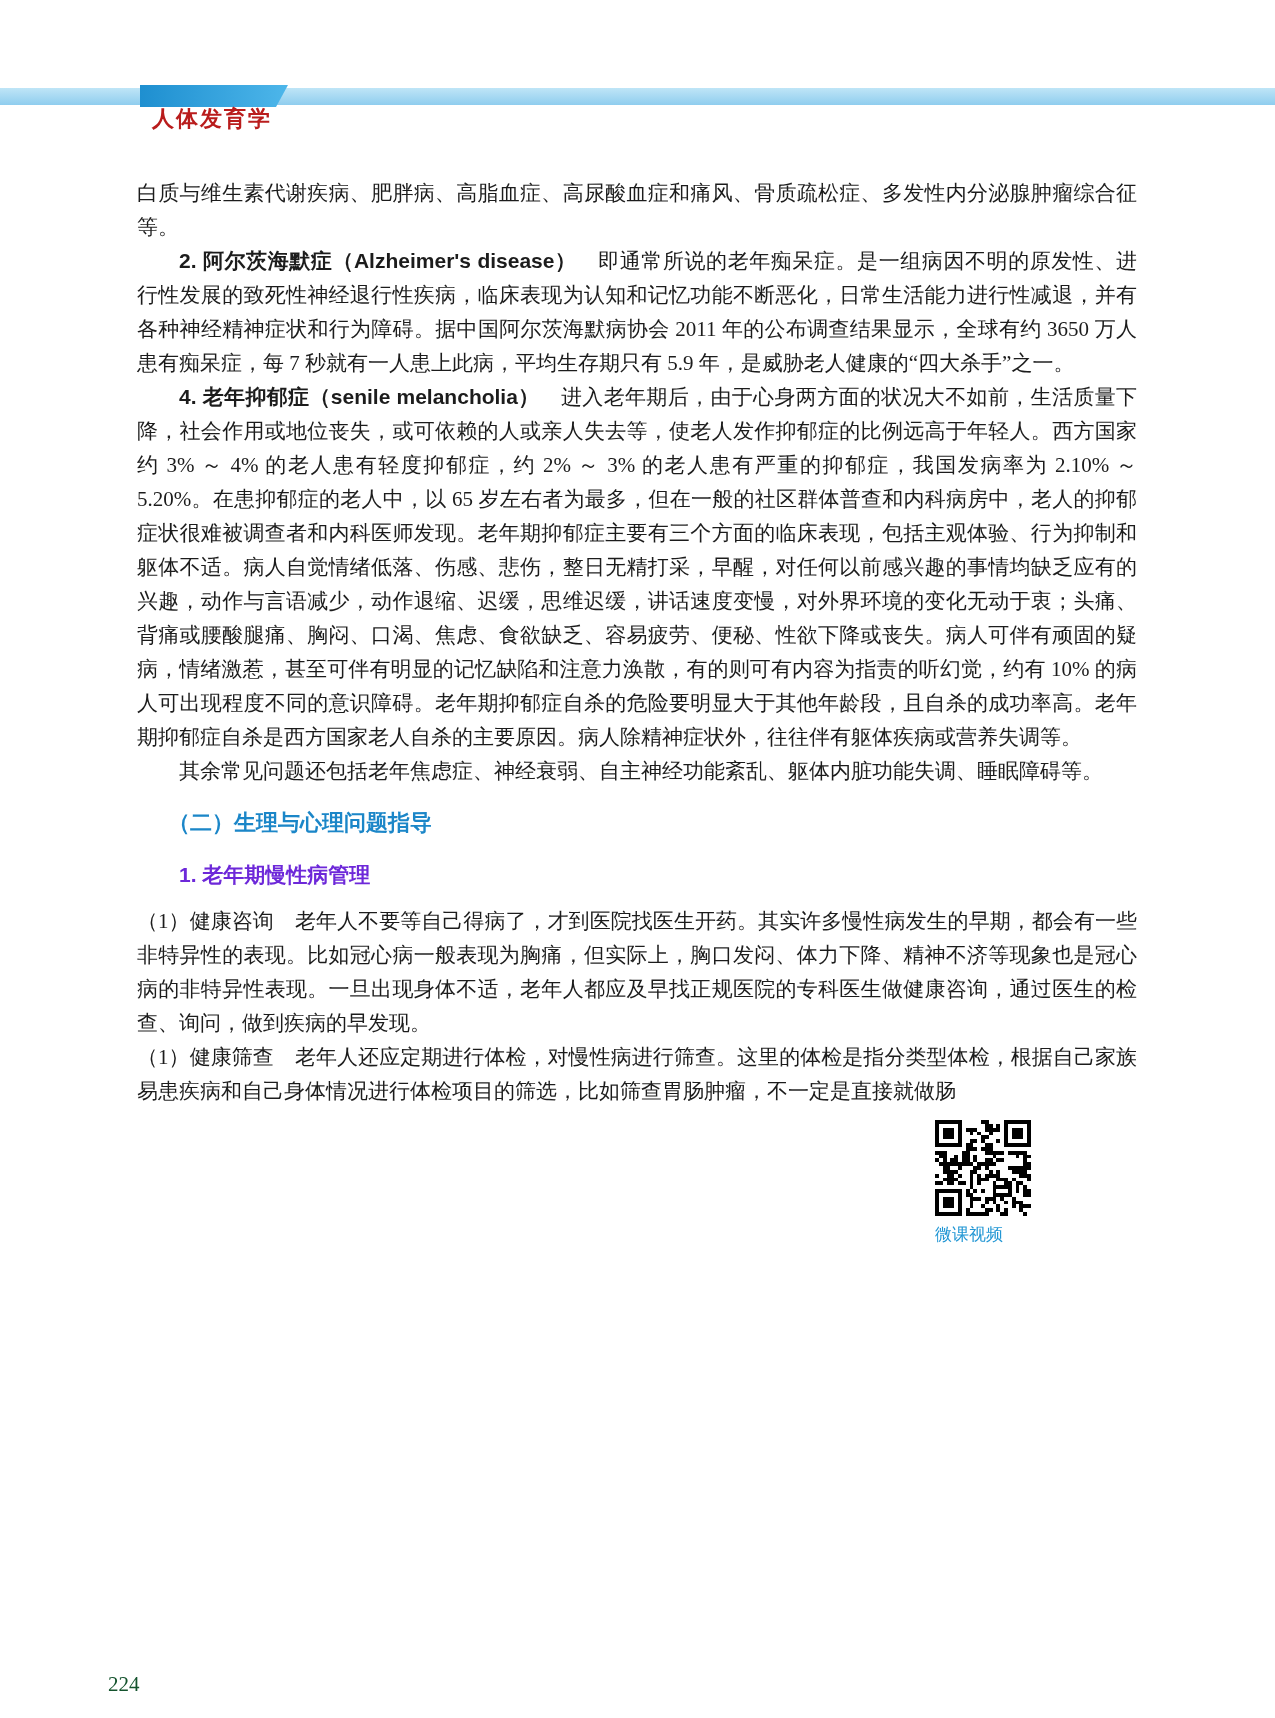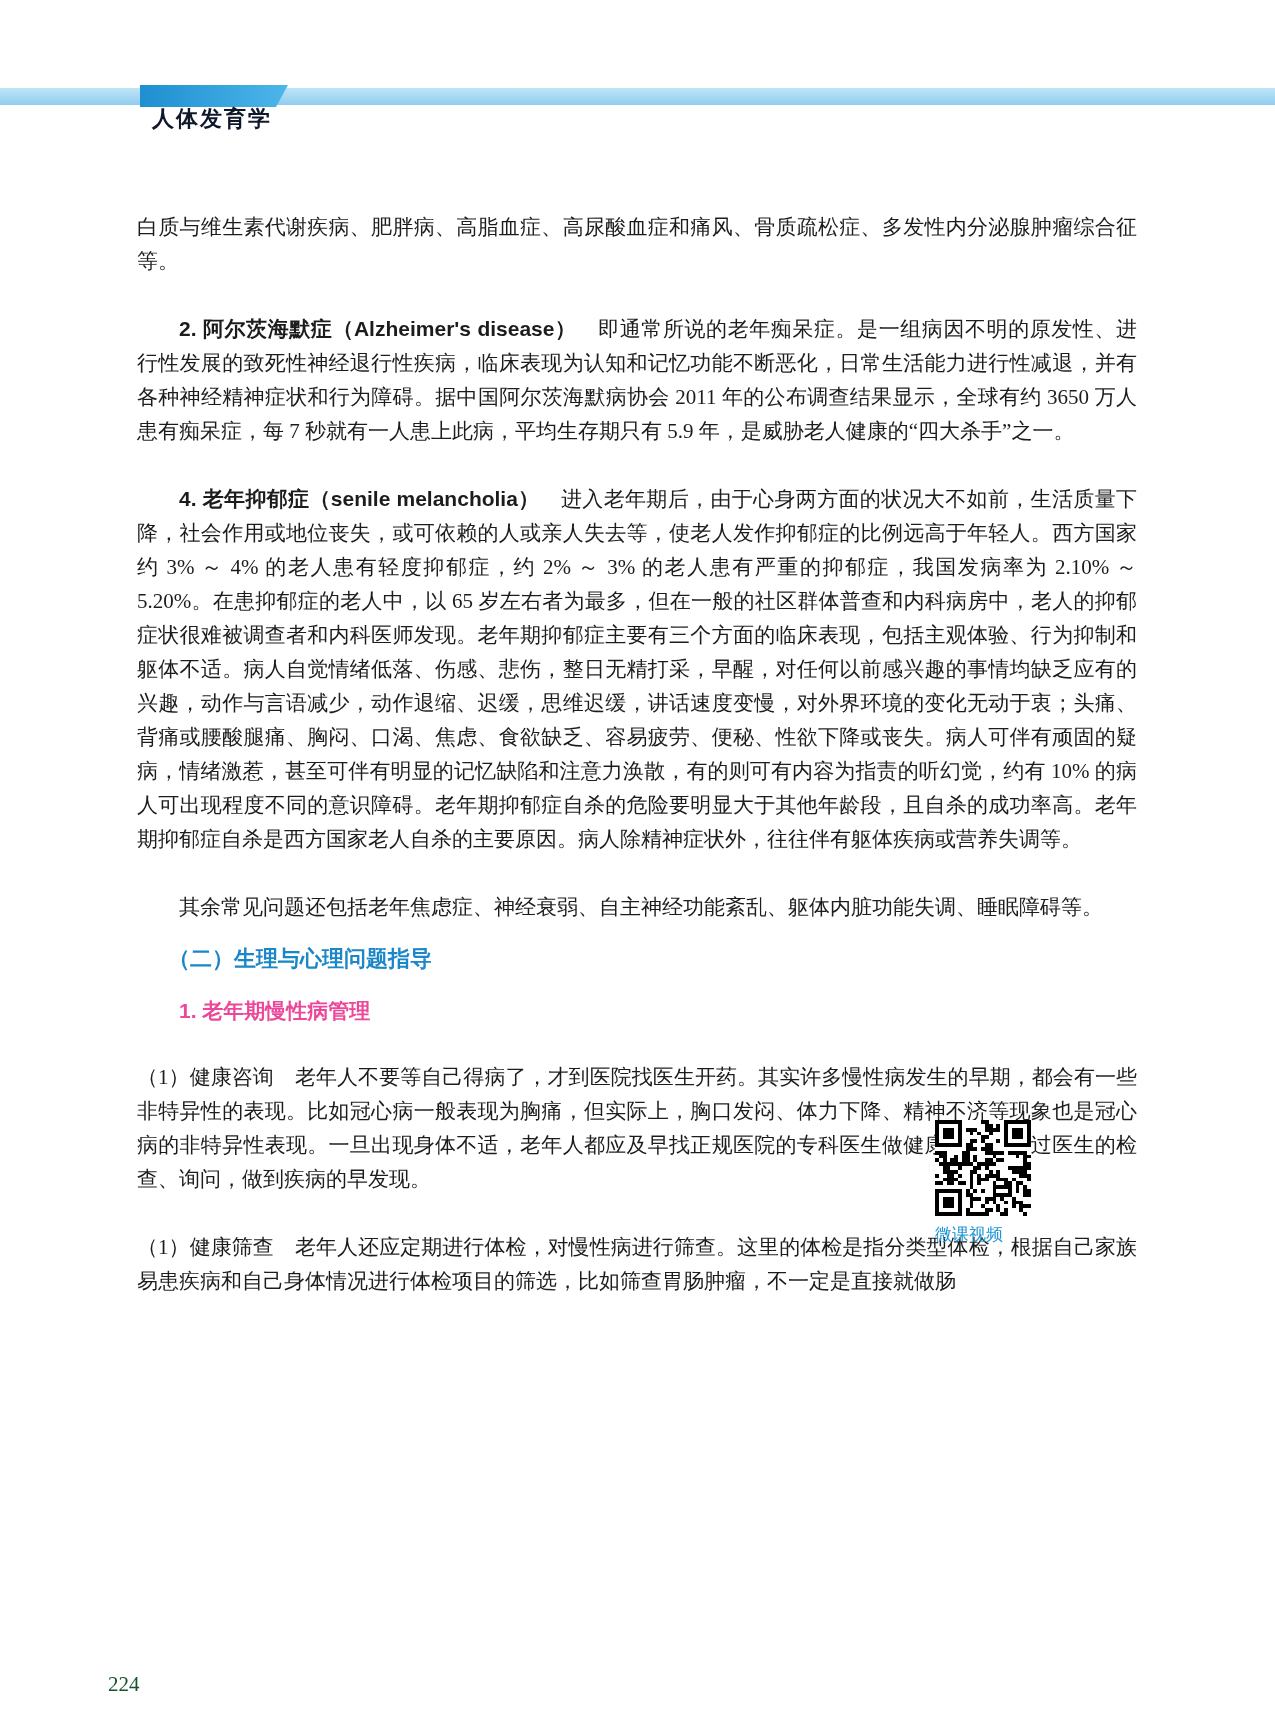--- a/index.html
+++ b/index.html
@@ -25,53 +25,52 @@
   .header-tab {
     position: absolute; top: 85px; left: 140px;
     width: 148px; height: 22px;
     background: linear-gradient(90deg, #1e8fd0 0%, #4db6ea 100%);
     clip-path: polygon(0 0, 100% 0, calc(100% - 12px) 100%, 0 100%);
   }
   .book-title {
     position: absolute; top: 104px; left: 152px;
     font-family: Liberation Sans, sans-serif;
     font-weight: 700; font-size: 22px; letter-spacing: 2px;
-    color: #0f172a;
+    color: #b91c1c;
   }
 
   
   .content {
     position: absolute; top: 176px; left: 137px;
     width: 1000px;
   }
   .para {
     font-size: 21px; line-height: 34px;
     text-align: justify;
     text-indent: 2em;
-    margin-top: 34px;
   }
   .para.flush { text-indent: 0; }
   .lead {
     font-family: Liberation Sans, sans-serif;
     font-weight: 700;
   }
   .section-heading {
     margin-top: 20px;
     padding-left: 31px;
     font-family: "Liberation Sans", "DejaVu Sans", sans-serif;
     font-weight: 700; font-size: 22px;
     color: #1b86c8;
     line-height: 30px;
   }
   .sub-heading {
     margin-top: 22px; margin-bottom: 14px;
     padding-left: 42px;
     font-family: "Liberation Sans", "DejaVu Sans", sans-serif;
     font-weight: 700; font-size: 21px;
-    color: #ec4899;
+    color: #6d28d9;
     line-height: 30px;
   }
 
   
   .qr-block {
     position: absolute; left: 935px; top: 1120px;
     width: 96px; text-align: left;
   }
   .qr {
     width: 96px; height: 96px; display: block;

